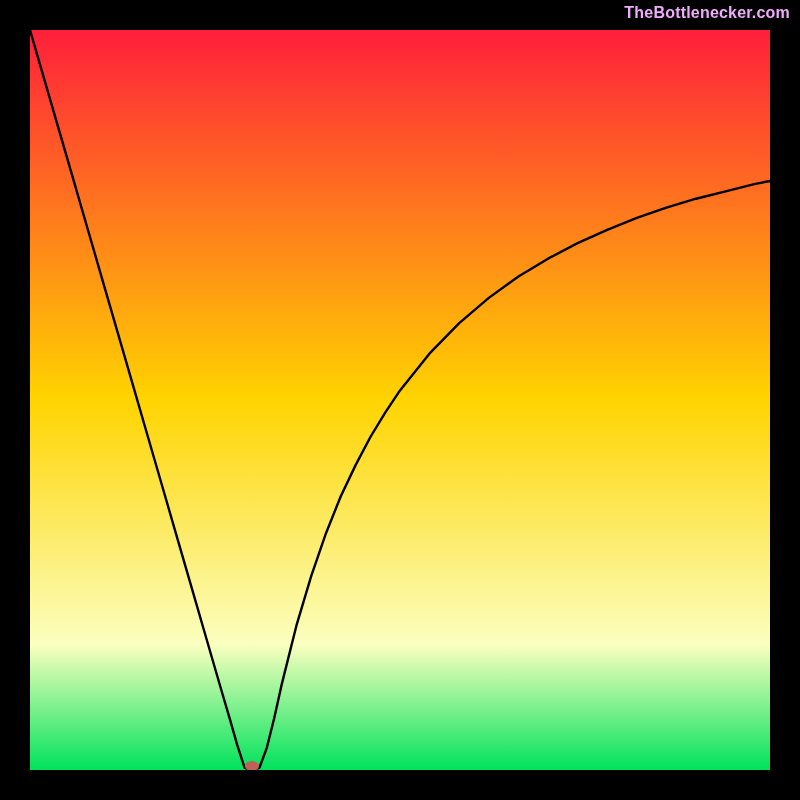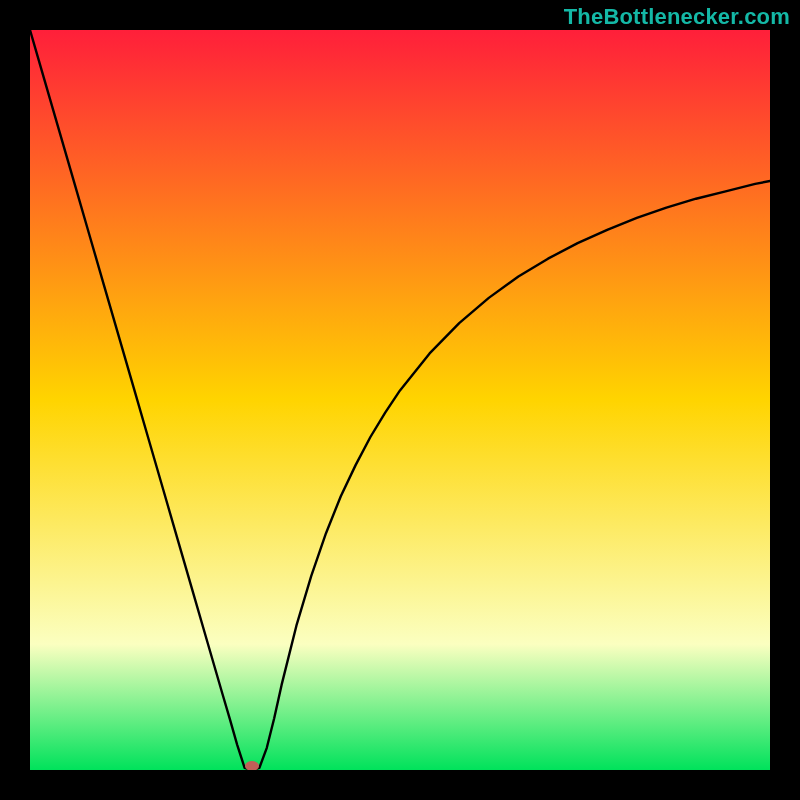--- a/index.html
+++ b/index.html
@@ -14,22 +14,22 @@
   .frame {
     position: relative;
     width: 800px;
     height: 800px;
     background: #000;
   }
   .watermark {
     position: absolute;
     top: 4px;
     right: 10px;
-    color: #14b8a6;
-    font-size: 22px;
+    color: #f0abfc;
+    font-size: 16px;
     font-weight: 600;
     letter-spacing: 0.2px;
     user-select: none;
   }
   .plot-area {
     position: absolute;
     left: 30px;
     top: 30px;
     width: 740px;
     height: 740px;

